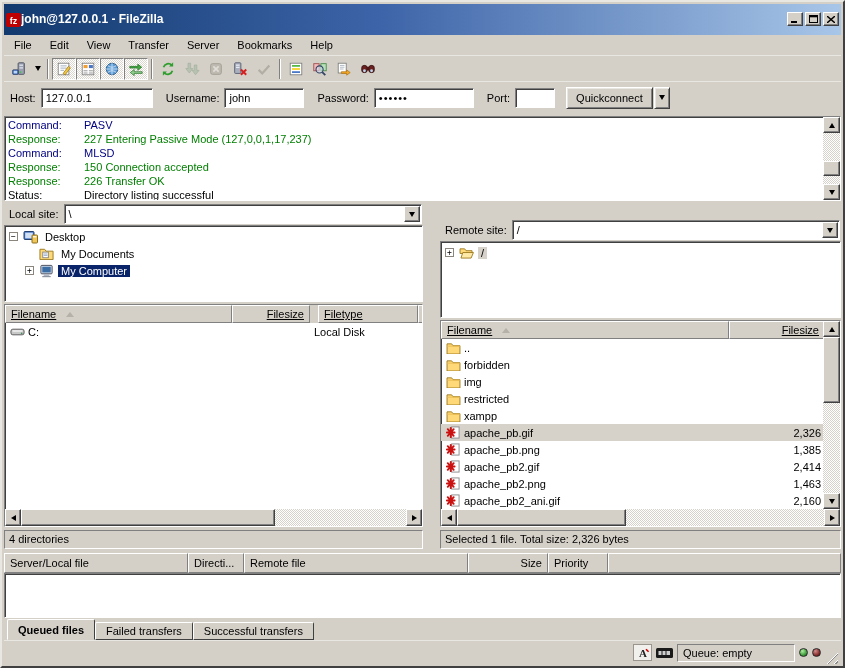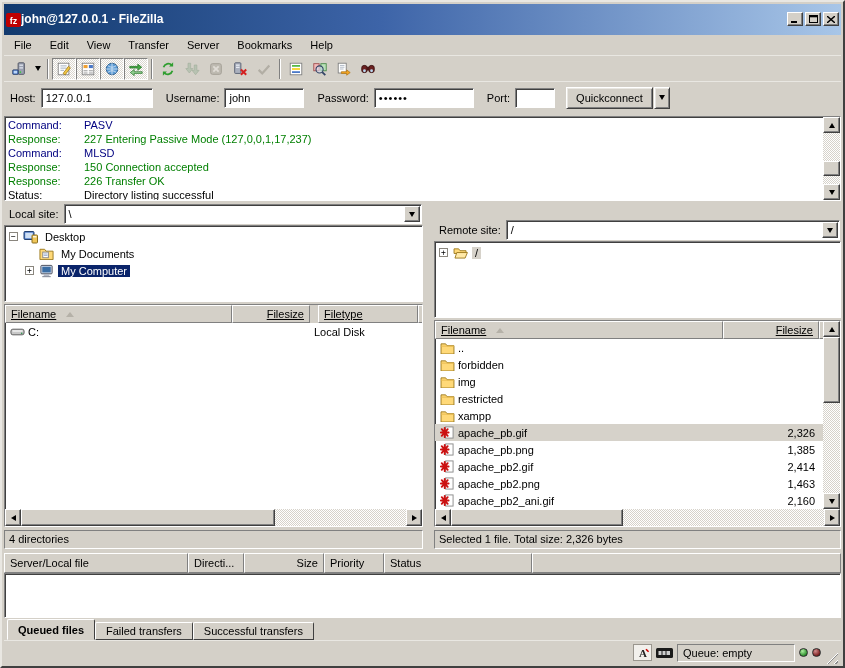--- a/index.html
+++ b/index.html
@@ -46,21 +46,21 @@
   .log { flex:0 0 85px; margin:3px 0 0 0; background:#fff; border:1px solid; border-color:#808080 #fff #fff #808080;
          box-shadow:inset 1px 1px 0 #404040; display:flex; overflow:hidden; }
   .log-lines { flex:1; padding:1px 0 0 3px; overflow:hidden; }
   .log-line { height:14px; line-height:14px; white-space:nowrap; }
   .log-label { display:inline-block; width:76px; }
   .command { color:var(--log-command,#000080); }
   .response { color:var(--log-response,#007f00); }
   .status { color:var(--log-status,#000); }
 
   
-  .main { flex:0 0 333px; display:flex; gap:11px; margin-top:2px; }
+  .main { flex:0 0 333px; display:flex; gap:17px; margin-top:2px; }
   .pane { display:flex; flex-direction:column; min-width:0; }
   .pane-local { flex:0 0 419px; }
   .pane-remote { flex:1;margin-top:16px; }
   .site-bar { flex:0 0 22px; display:flex; align-items:center; padding:0 1px; }
   .site-label { padding:0 5px 0 4px; white-space:nowrap; }
   .combo { flex:1; height:20px; background:#fff; border:1px solid; border-color:#808080 #fff #fff #808080;
            box-shadow:inset 1px 1px 0 #404040; display:flex; align-items:center; }
   .combo-value { flex:1; padding:0 4px; overflow:hidden; white-space:nowrap; }
   .combo-btn { width:16px; height:16px; margin:1px; display:flex; align-items:center; justify-content:center;
                background:var(--window-bg); border:1px solid; border-color:#fff #404040 #404040 #fff; box-shadow:inset -1px -1px 0 #808080; }
@@ -708,28 +708,28 @@
     </div>
   </div>
 
   <div class="queue-header" id="queue-header">
       <div class="hcol" style="width: 184px;">
         <span class="hlab">Server/Local file</span>
       </div>
       <div class="hcol" style="width: 56px;">
         <span class="hlab">Directi...</span>
       </div>
+      <div class="hcol" style="width: 224px;">
+        <span class="hlab">Remote file</span>
+      </div>
       <div class="hcol right" style="width: 80px;">
         <span class="hlab">Size</span>
       </div>
       <div class="hcol" style="width: 60px;">
         <span class="hlab">Priority</span>
-      </div>
-      <div class="hcol" style="width: 148px;">
-        <span class="hlab">Status</span>
       </div>
       <div class="hcol hfill"></div>
     </div>
   <div class="queue-body"></div>
   <div class="tabs" id="tabs">
       <span class="tab active">Queued files</span>
       <span class="tab">Failed transfers</span>
       <span class="tab">Successful transfers</span>
       <span class="tab-filler"></span>
     </div>

